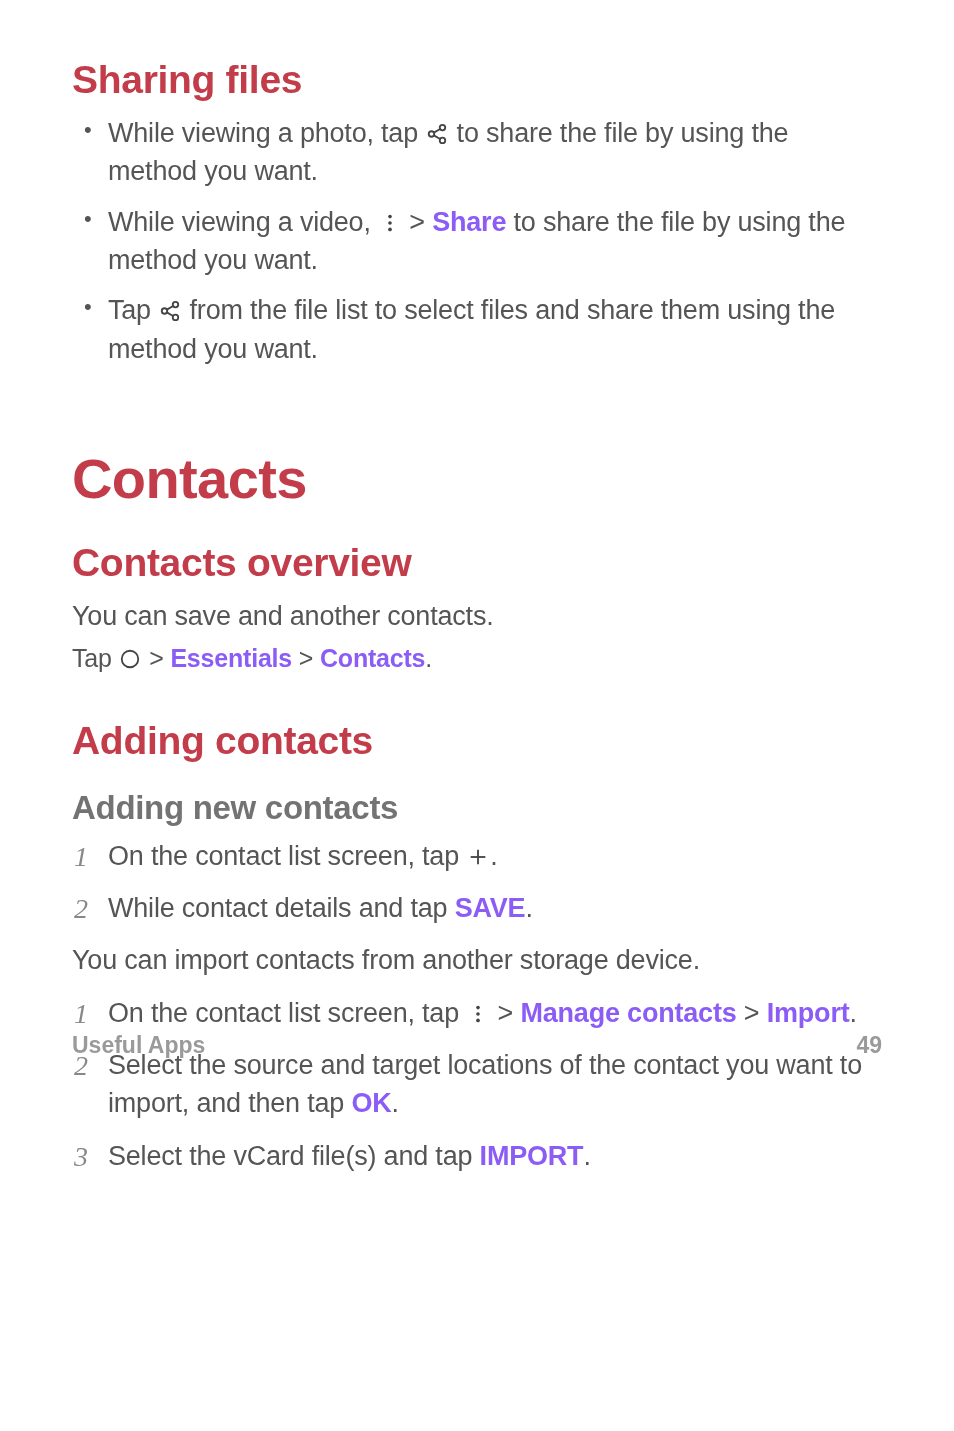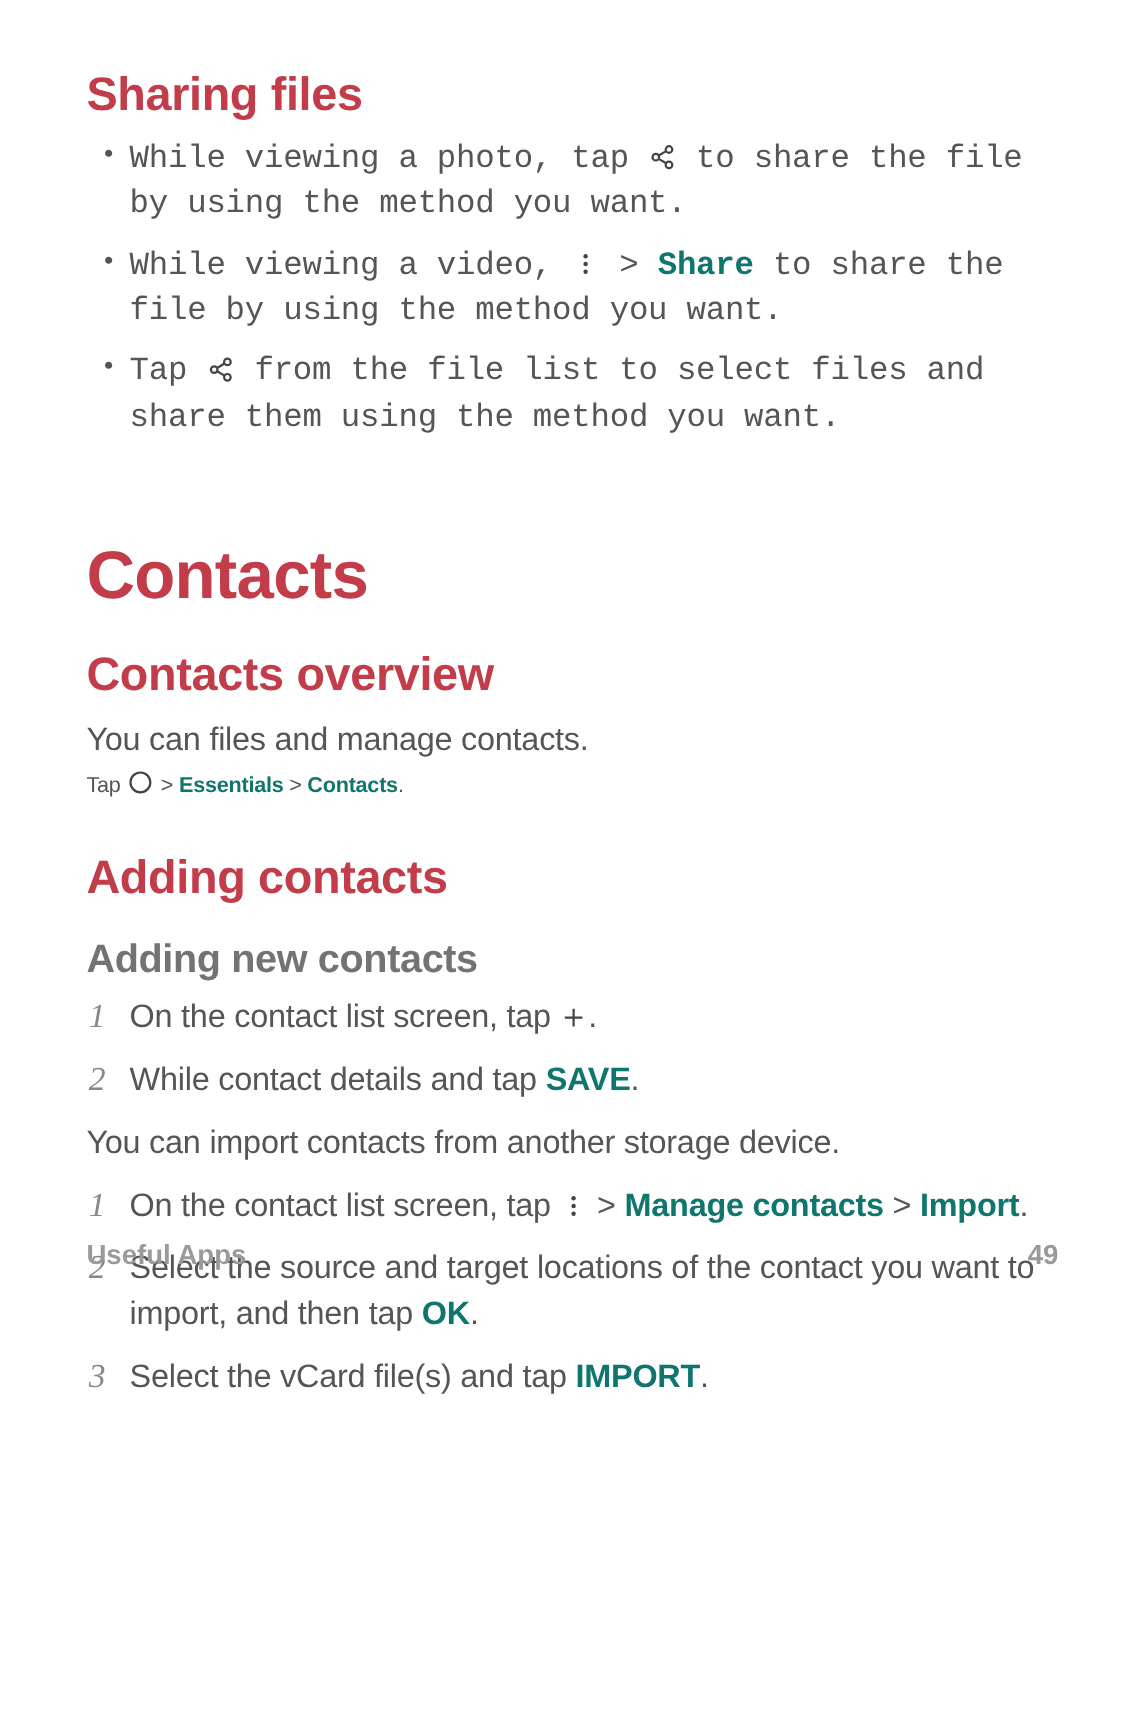--- a/index.html
+++ b/index.html
@@ -39,25 +39,24 @@
     margin-top: 26px;
     margin-bottom: 10px;
     letter-spacing: -0.3px;
   }
   .para {
     font-size: 27px;
     line-height: 1.42;
     color: #555;
     letter-spacing: -0.2px;
   }
-  .bold { font-weight: 700; color: #0f766e; }
+  .bold { font-weight: 700; color: #8b5cf6; }
   ul.bullets {
     list-style: none;
     margin-top: 10px;
-    font-family: Liberation Mono, monospace;
   }
   ul.bullets > li {
     position: relative;
     padding-left: 36px;
     font-size: 27px;
     line-height: 1.42;
     color: #555;
     margin-bottom: 12px;
     letter-spacing: -0.2px;
   }
@@ -97,21 +96,21 @@
   }
   .inline-icon {
     display: inline-block;
     vertical-align: -3px;
     width: 22px;
     height: 22px;
     margin: 0 1px;
   }
   .inline-icon svg { width: 100%; height: 100%; display: block; }
   .section { margin-bottom: 10px; }
-  .tap-line { margin-top: 6px; font-size: 18px; color: #555; line-height: 1.42; letter-spacing: -0.2px; }
+  .tap-line { margin-top: 6px; font-size: 25px; color: #555; line-height: 1.42; letter-spacing: -0.2px; }
   .footer {
     position: absolute;
     bottom: 52px;
     left: 72px;
     right: 72px;
     display: flex;
     justify-content: space-between;
     font-size: 23px;
     color: #9a9a9a;
     font-weight: 700;
@@ -150,21 +149,21 @@
               <line x1="8.6" y1="13.5" x2="15.4" y2="17.5"></line>
             </svg></span><span> from the file list to select files and share them using the method you want.</span>
       </li>
     </ul>
   </div>
 
   <div class="h1">Contacts</div>
 
   <div class="section">
     <div class="h2">Contacts overview</div>
-    <div class="para">You can files and manage contacts.</div>
+    <div class="para">You can save and another contacts.</div>
     <div class="tap-line">
       <span>Tap </span><span class="inline-icon"><svg viewBox="0 0 24 24" fill="none" stroke="#444" stroke-width="2">
             <circle cx="12" cy="12" r="9"></circle>
           </svg></span><span> &gt; </span><span class="bold">Essentials</span><span> &gt; </span><span class="bold">Contacts</span><span>.</span>
     </div>
   </div>
 
   <div class="h2" style="margin-top:42px">Adding contacts</div>
 
   <div class="h3">Adding new contacts</div>

